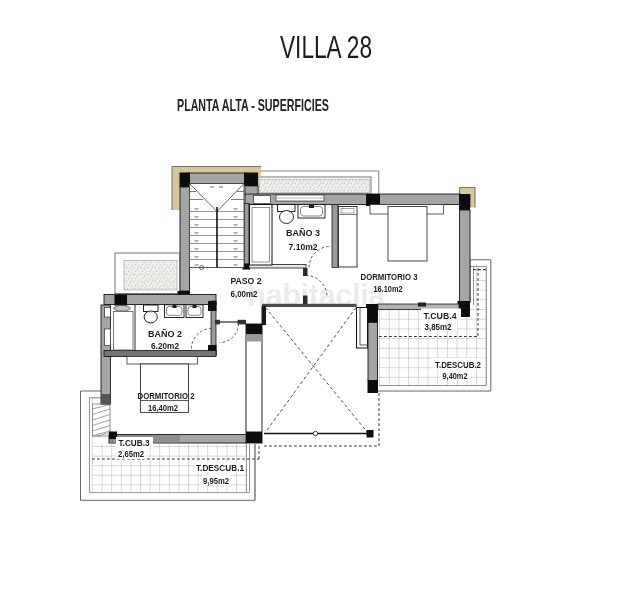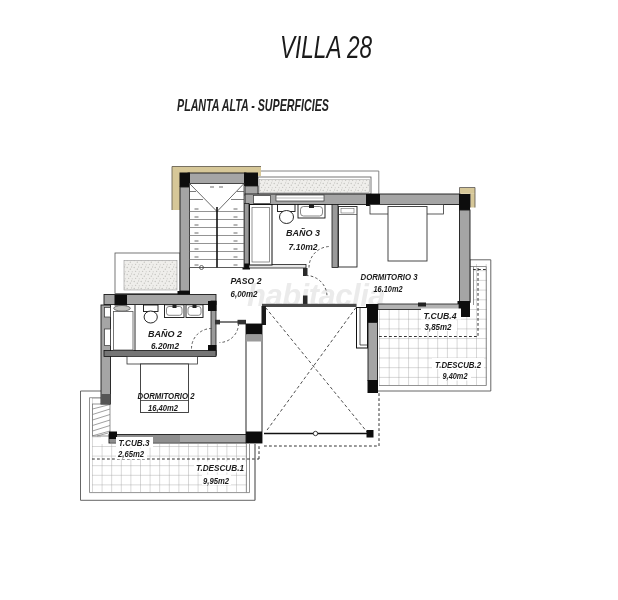--- a/index.html
+++ b/index.html
@@ -1,17 +1,17 @@
 <!DOCTYPE html>
 <html><head>
 <meta charset="utf-8">
 <style>
   html,body{margin:0;padding:0;background:#ffffff;}
   .page{position:relative;width:618px;height:600px;background:#b91c1c;overflow:hidden;
-        font-family:"Liberation Sans",sans-serif;font-style:italic;}
+        font-family:"Liberation Sans",sans-serif;}
   svg text{font-family:"Liberation Sans",sans-serif;}
 </style>
 </head>
 <body>
 <div class="page">
 <svg width="618" height="600" viewBox="0 0 618 600">
 <defs>
   <pattern id="grid1" width="9.6" height="9.6" patternUnits="userSpaceOnUse" x="92" y="398">
     <path d="M9.6,0 H0 V9.6" fill="none" stroke="#9d9d9d" stroke-width="0.8"></path>
   </pattern>

